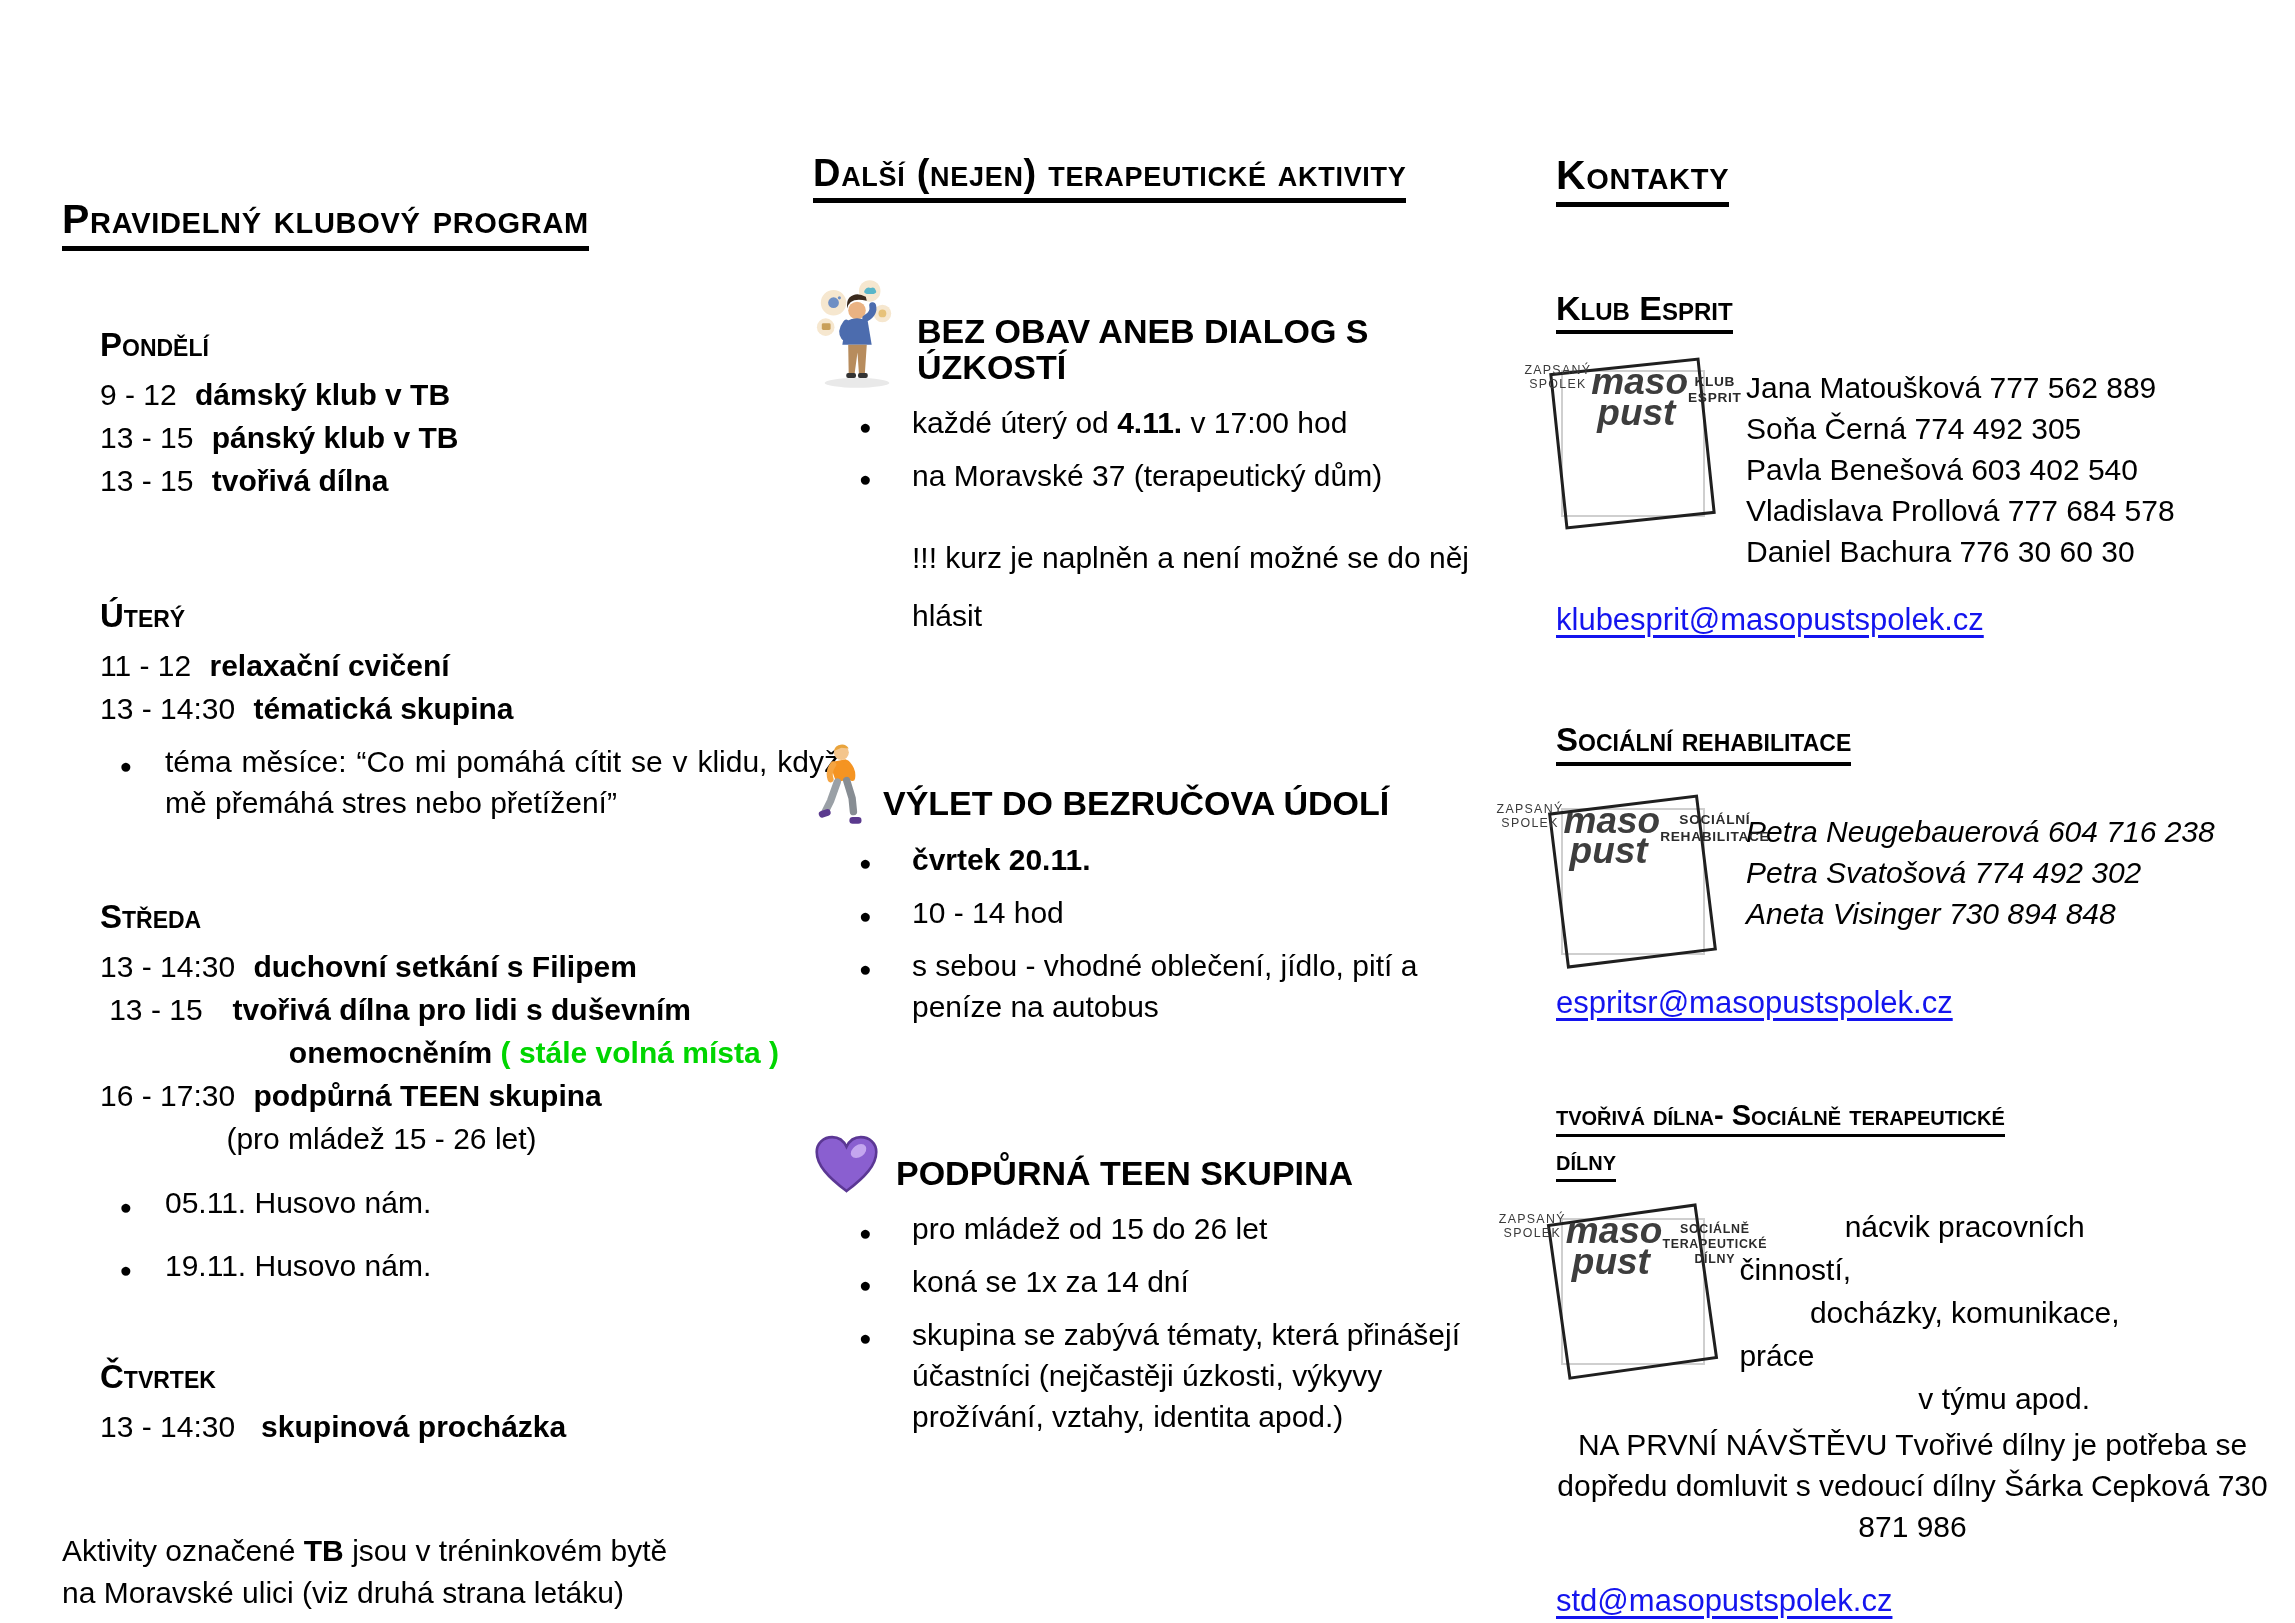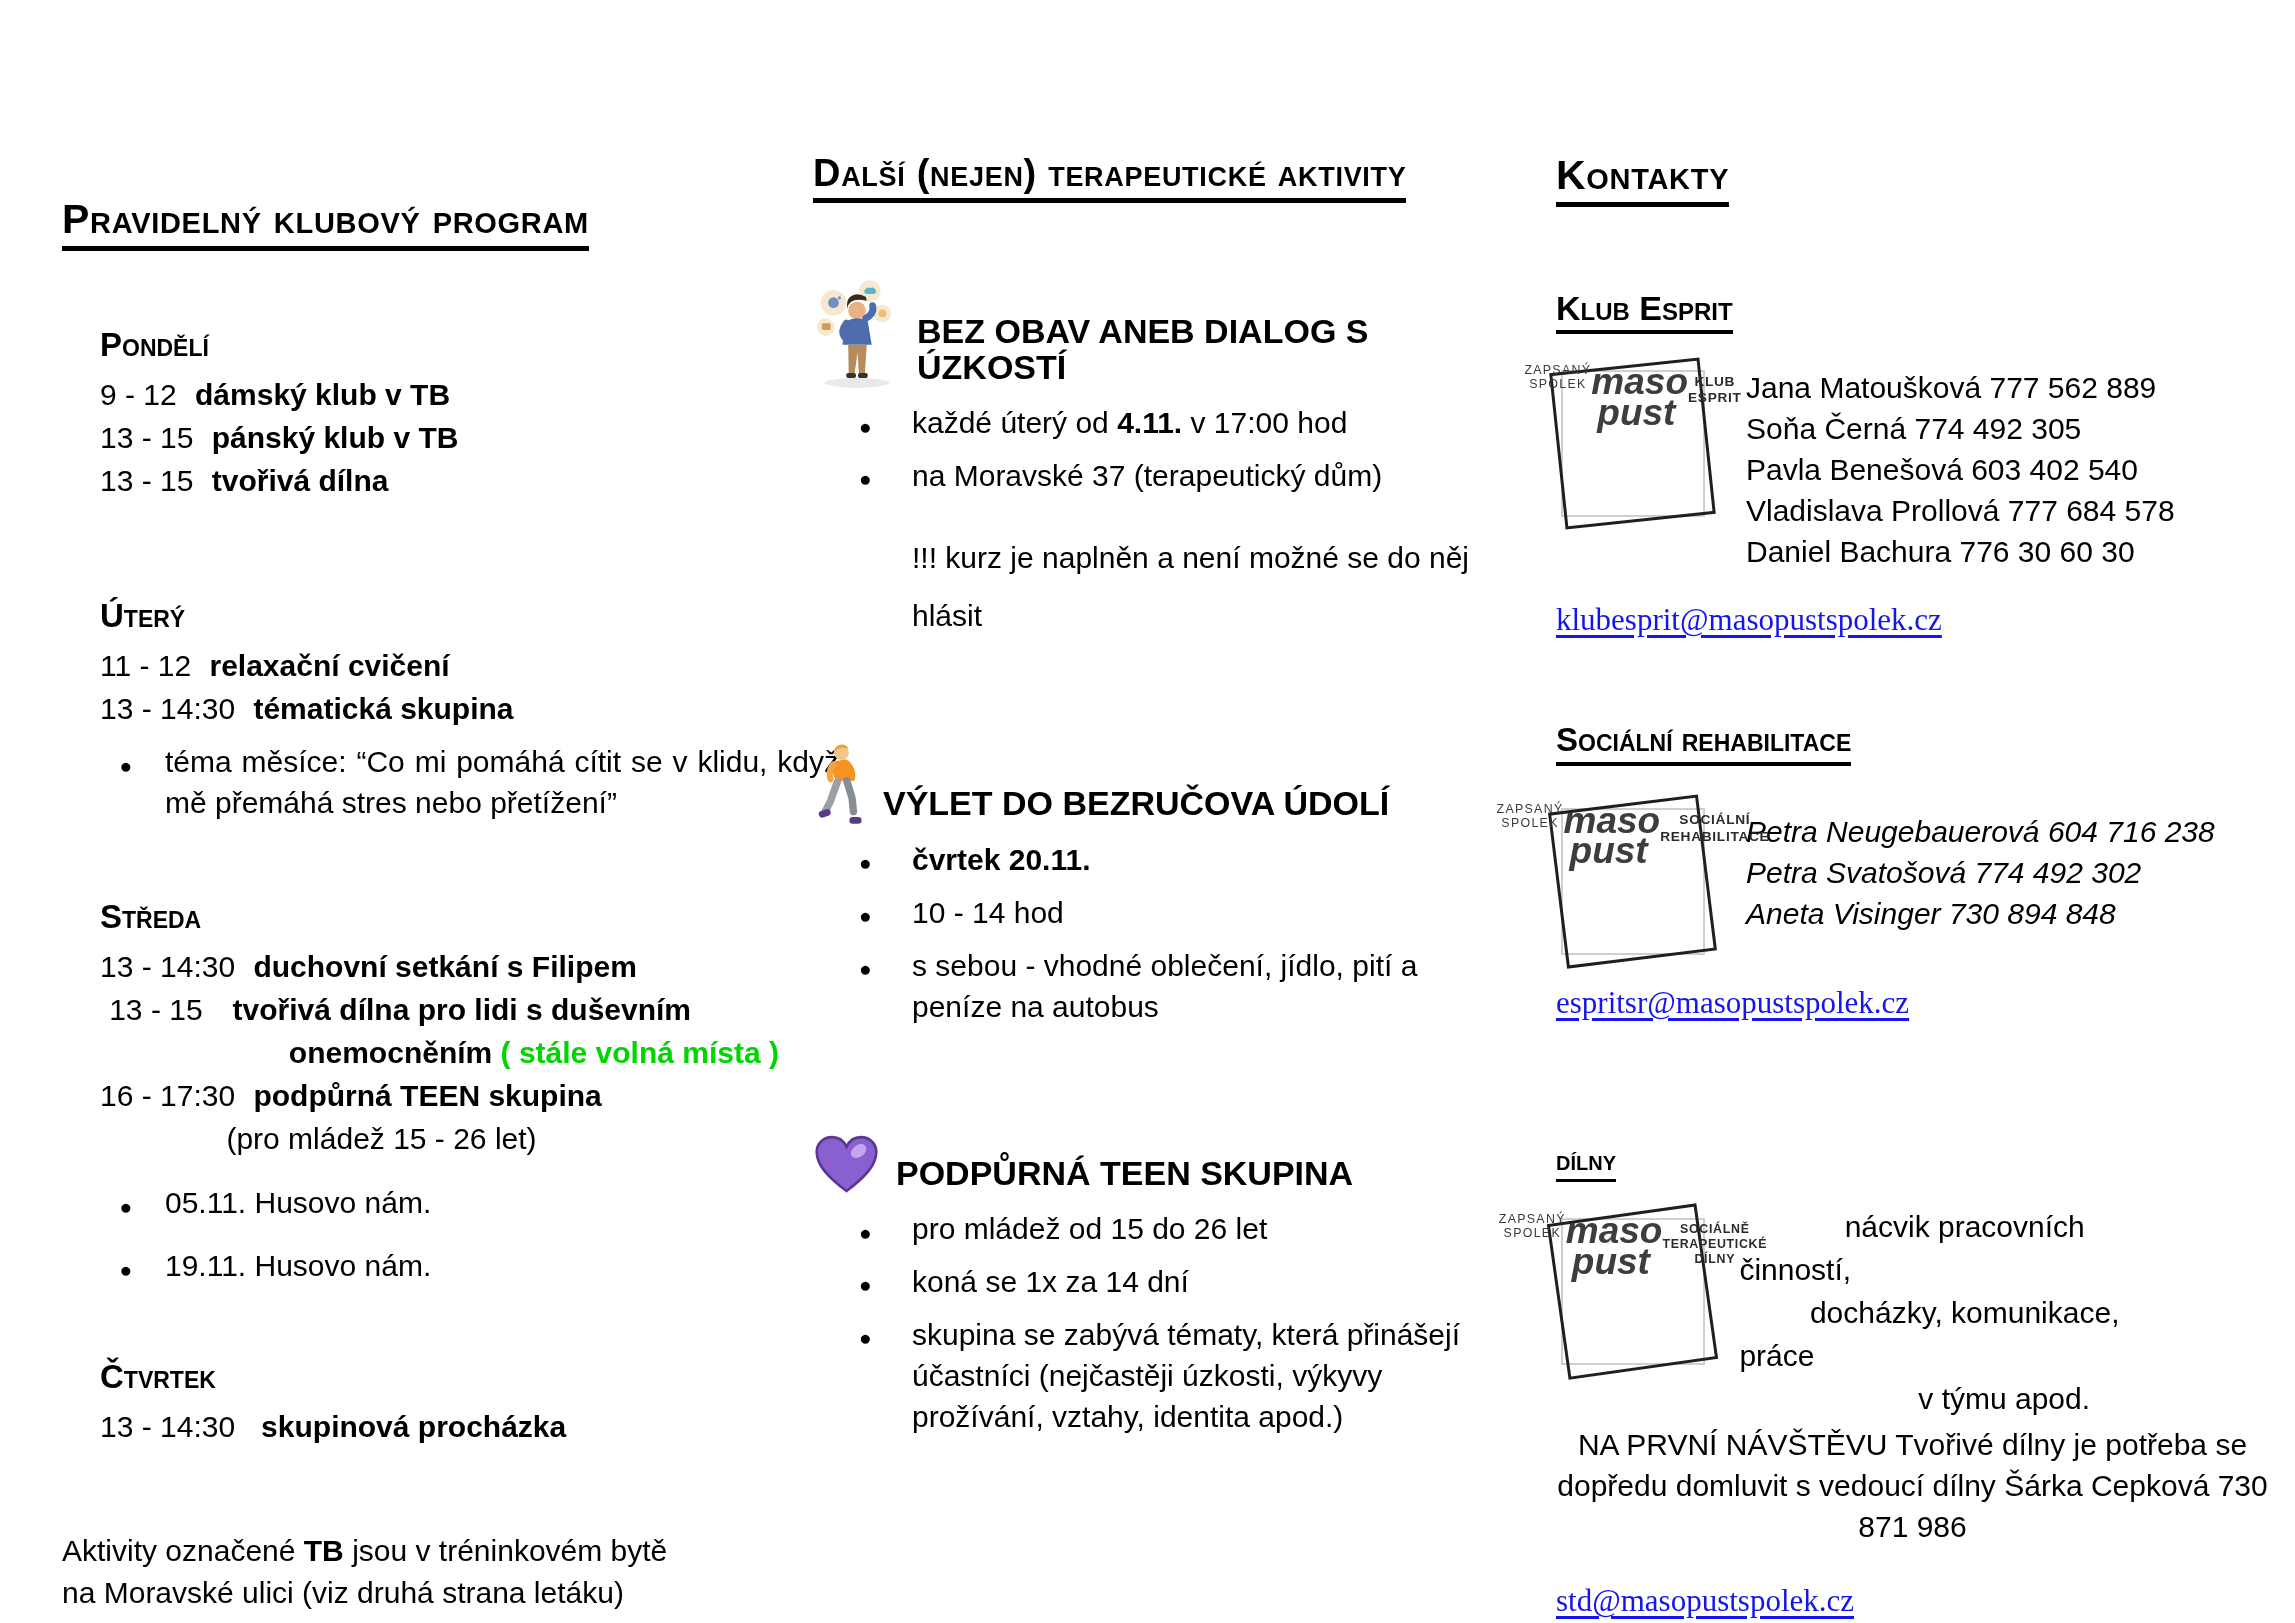--- a/index.html
+++ b/index.html
@@ -45,21 +45,21 @@
   .note-text{font-size:30px;line-height:58px;padding-left:99px;max-width:661px;margin:33px 0 0 0;}
   .a2{margin-top:98px;}
   .a3{margin-top:108px;}
   .icon{flex-shrink:0;display:inline-block;}
 
   
   .sub-title{font-size:34px;font-weight:bold;font-variant:small-caps;margin-top:82px;}
   .sub-title.dilny-title{font-size:29px;line-height:1.55;margin-top:72px;}
   .contact-row{display:flex;gap:36px;margin-top:29.4px;align-items:flex-start;}
   .contact-names{font-size:30px;line-height:41px;padding-top:3.9px;}
-  .email{margin-top:29.4px;font-size:31px;font-family:Liberation Serif, serif;}
+  .email{margin-top:29.4px;font-size:31px;}
   .email a{color:#1414ee;text-decoration:underline;text-decoration-thickness:3.3px;text-underline-offset:5.2px;}
   .email.tight{margin-top:23px;}
 
   .logo{position:relative;width:154px;height:160px;flex-shrink:0;}
   .logo-gray{position:absolute;left:5.2px;top:6.5px;right:5.2px;bottom:6.5px;border:2px solid #cfcfcf;background:#fff;}
   .logo-frame{position:absolute;left:1.3px;top:1.3px;right:1.3px;bottom:1.3px;border:3.9px solid #1f1f1f;transform:rotate(-6deg);}
   .logo-content{position:absolute;left:0;top:0;right:0;bottom:0;display:flex;flex-direction:row;
                 align-items:flex-start;justify-content:center;text-align:center;}
   .logo-top{font-size:12.4px;letter-spacing:1.3px;color:#3a3a3a;}
   .logo-brand{font-weight:bold;font-style:italic;color:#3d3d3d;font-size:37px;line-height:0.8;margin-top:3.9px;}
@@ -283,21 +283,21 @@
         <div>Petra Neugebauerová 604 716 238</div>
         <div>Petra Svatošová 774 492 302</div>
         <div>Aneta Visinger 730 894 848</div>
       </div>
     </div>
     <div class="email tight">
       <a href="#">espritsr@masopustspolek.cz</a>
     </div>
 
     <div class="sub-title dilny-title">
-      <br>
+      <span class="underlined u6">tvořivá dílna- Sociálně terapeutické</span><br>
       <span class="underlined u6">dílny</span>
     </div>
 
     <div class="dilna-flow">
       <div class="logo dilna-logo">
         <div class="logo-gray"></div>
         <div class="logo-frame" style="transform:rotate(-8deg);"></div>
         <div class="logo-content">
           <div class="logo-top">ZAPSANÝ SPOLEK</div>
           <div class="logo-brand"><span>maso</span><span class="b2">pust</span></div>

